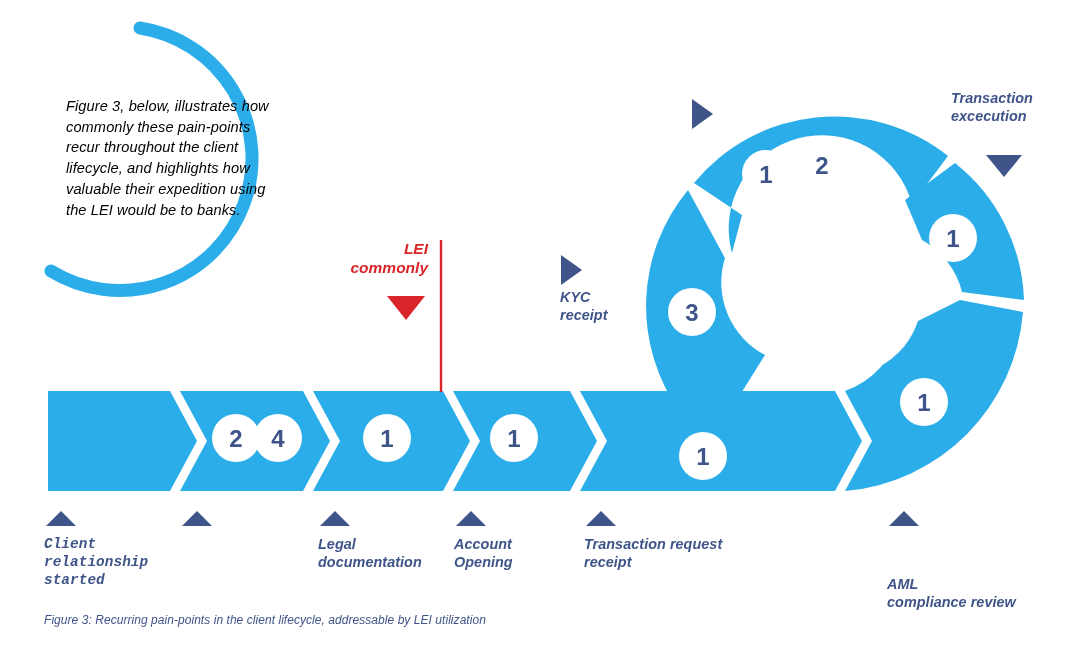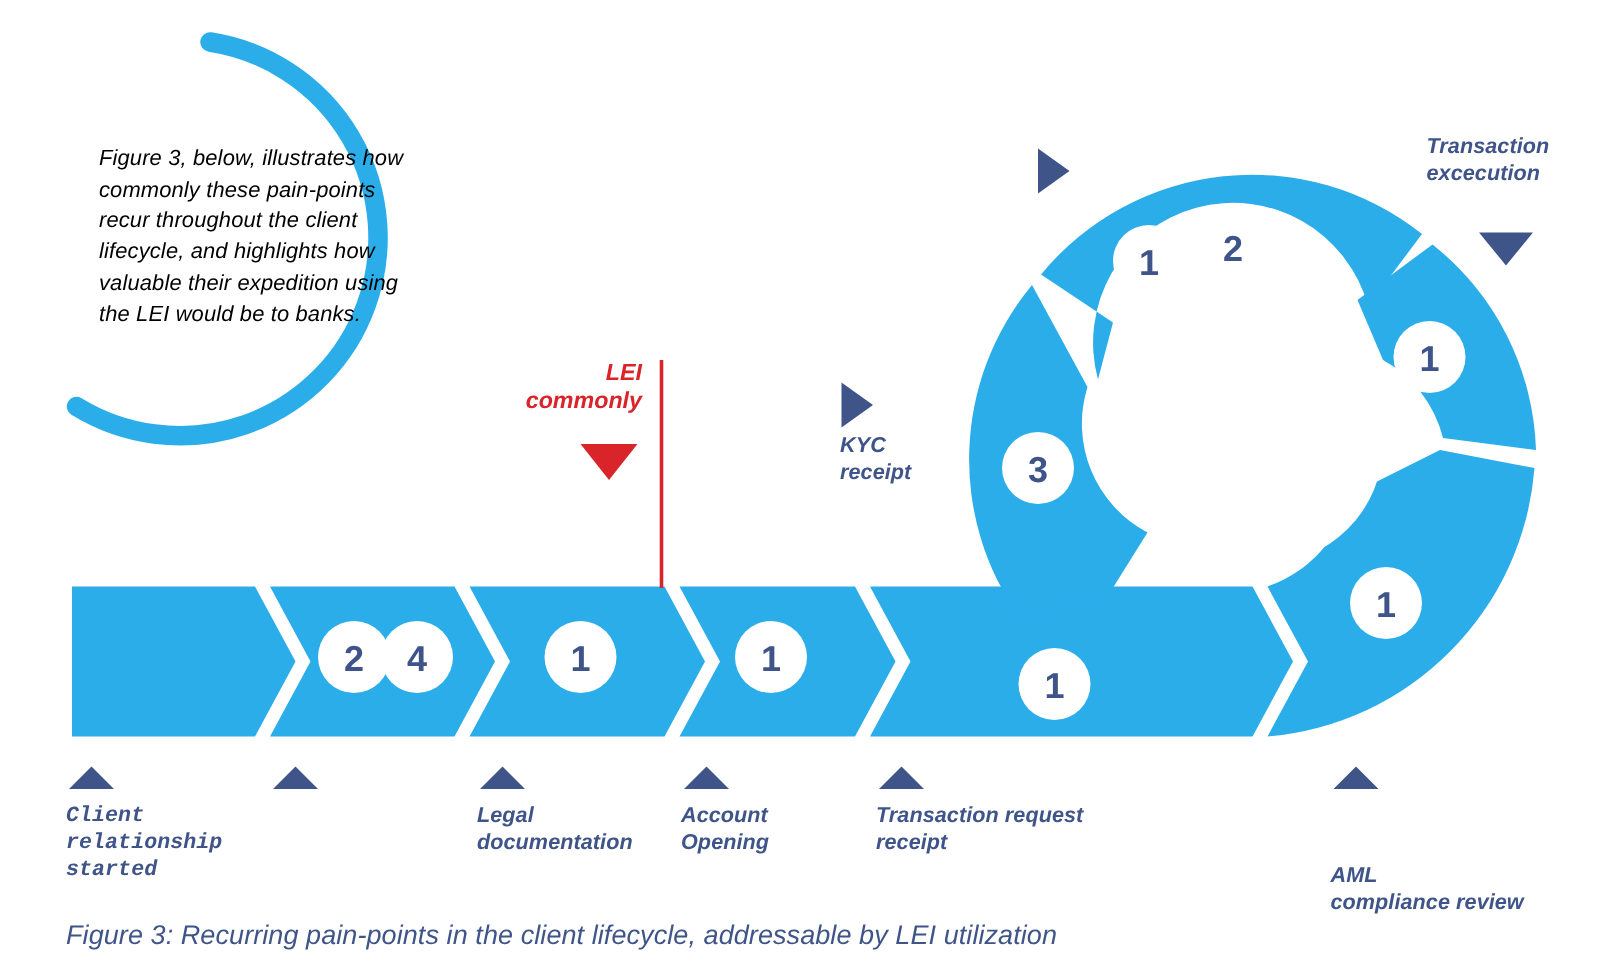--- a/index.html
+++ b/index.html
@@ -60,21 +60,21 @@
     color: #d9252a;
     text-align: right;
     white-space: pre-line;
   }
   .caption {
     position: absolute;
     left: 44px;
     top: 613px;
     font-family: "Liberation Sans", sans-serif;
     font-style: italic;
-    font-size: 18px;
+    font-size: 12px;
     color: #3f5488;
     letter-spacing: 0.05px;
   }
   .count-num {
     font-family: "Liberation Sans", sans-serif;
     font-weight: bold;
     font-size: 24px;
     fill: #3f5488;
   }
 </style>

